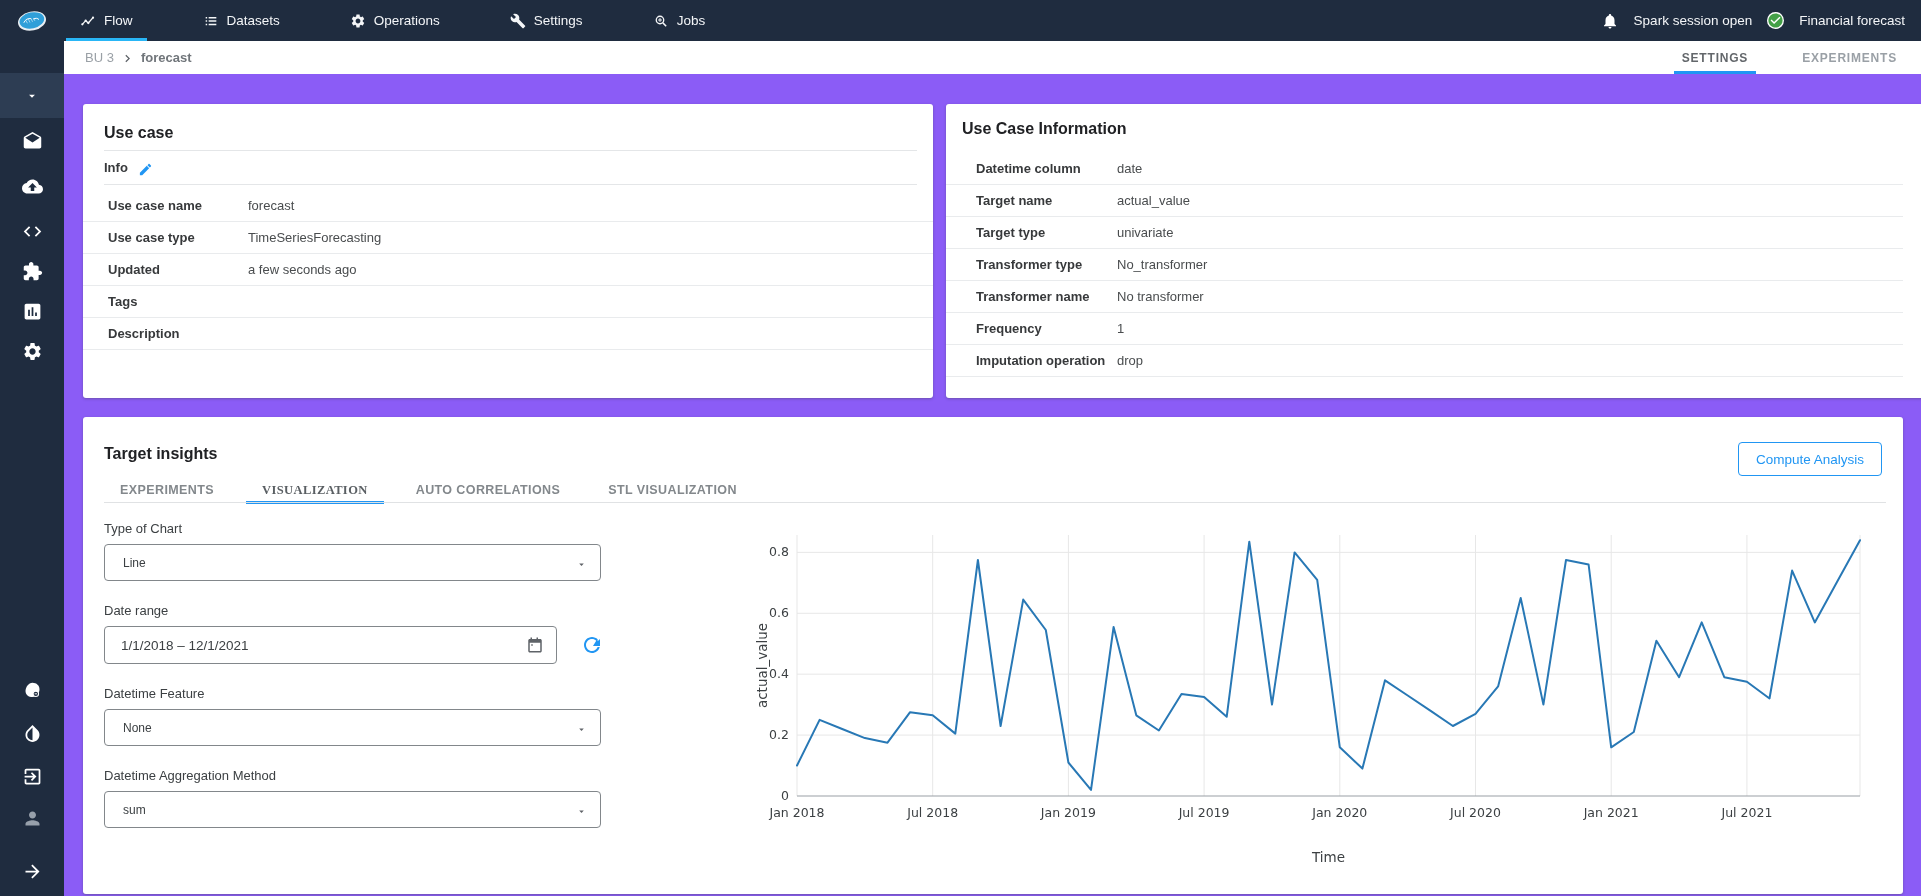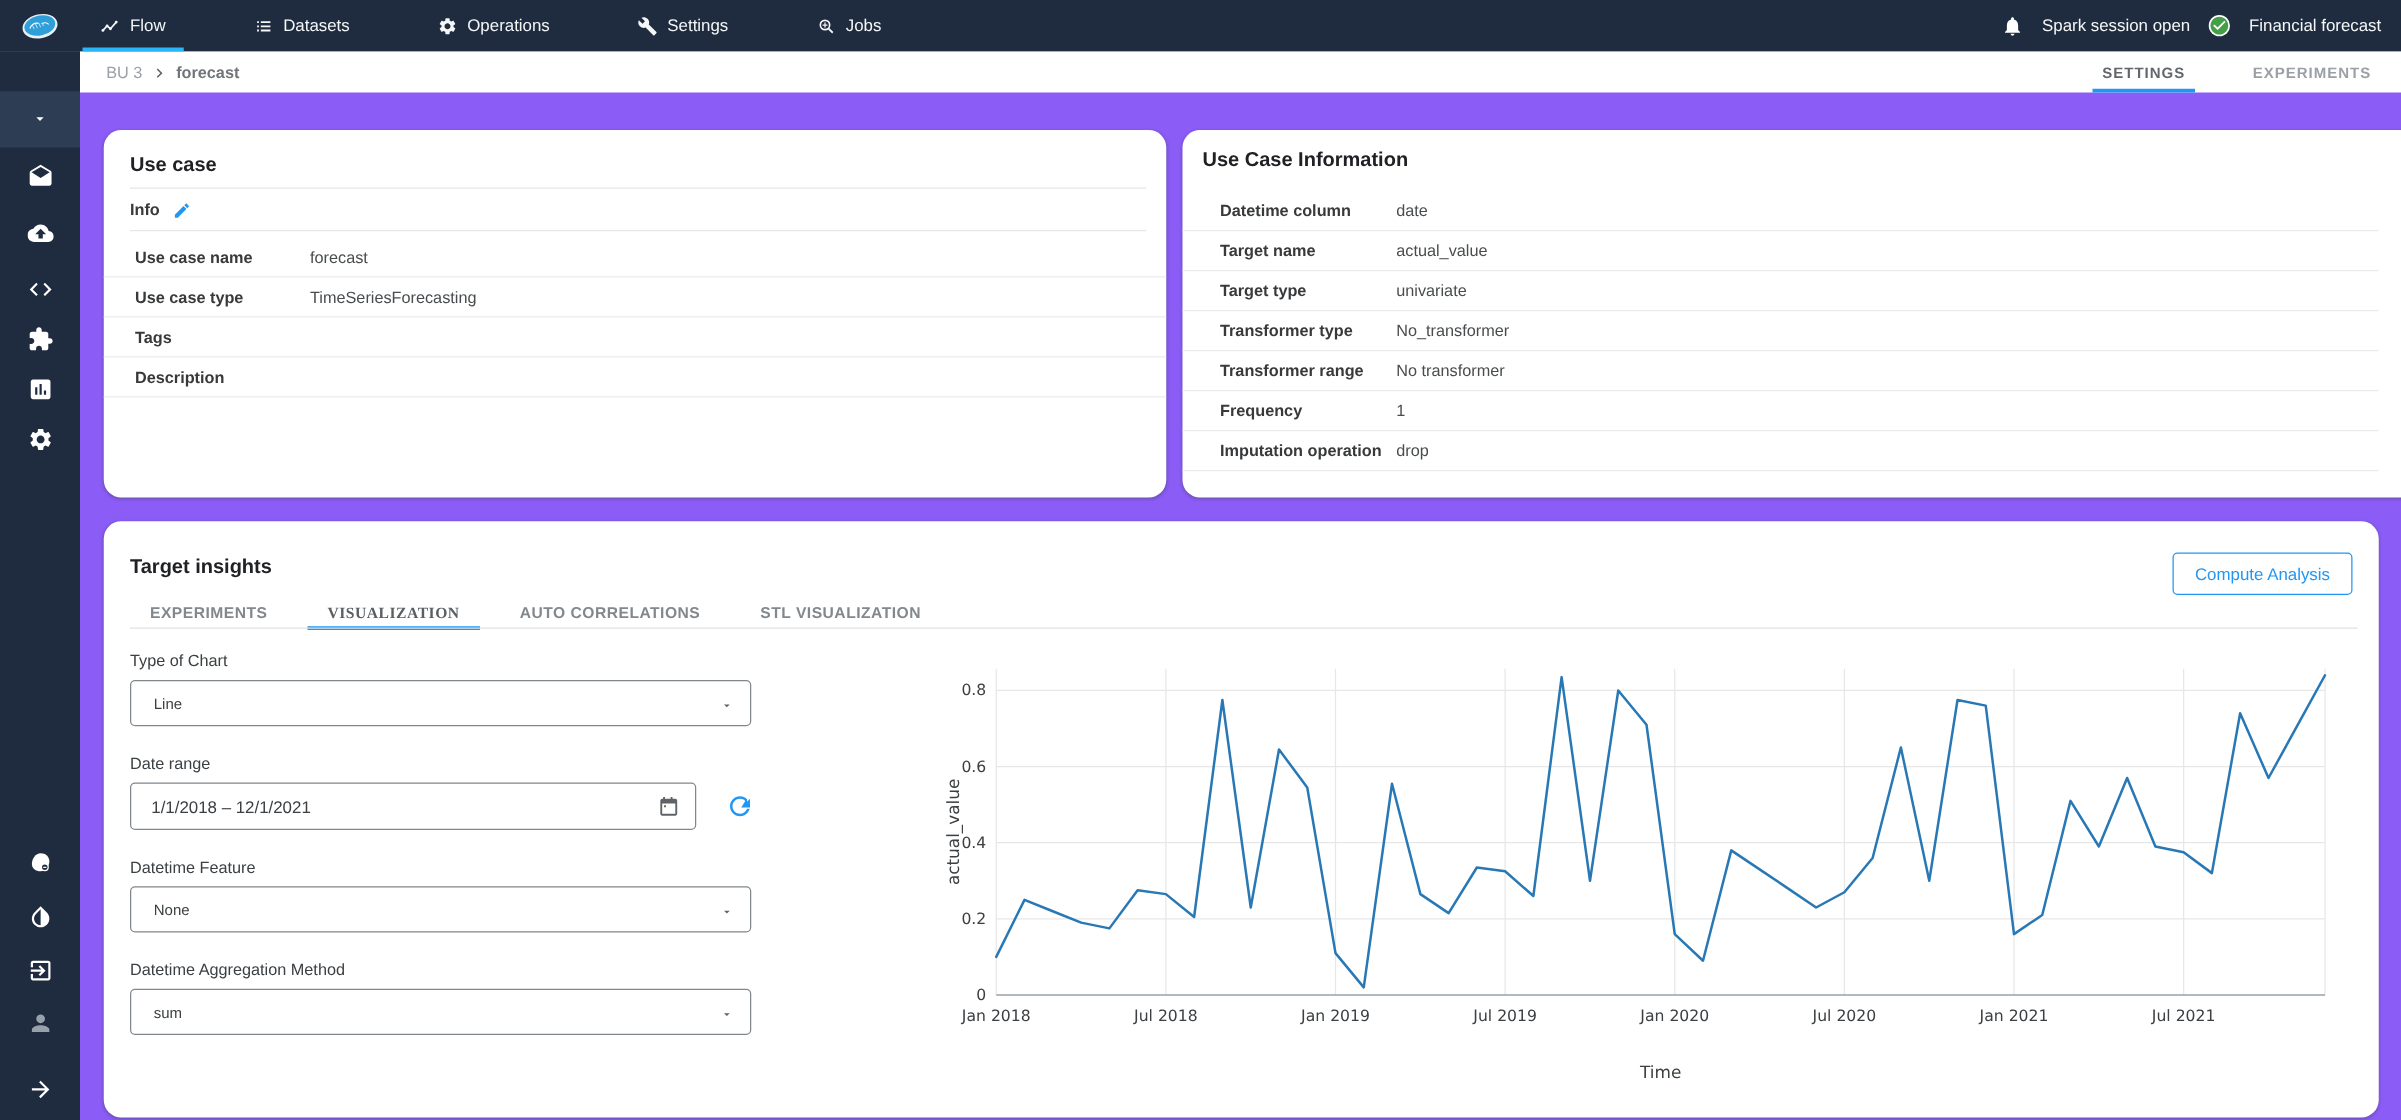--- a/index.html
+++ b/index.html
@@ -55,21 +55,21 @@
   #page-tabs { margin-left:auto; display:flex; align-items:stretch; gap:46px; padding-right:20px; height:100%; }
   .page-tab {
     position:relative; display:flex; align-items:center; font-size:12px; letter-spacing:.8px;
     color:#9aa0a6; font-weight:bold; cursor:pointer; padding:0 4px;
   }
   .page-tab.active { color:#63676b; }
   .page-tab.active::after { content:""; position:absolute; left:-4px; right:-4px; bottom:0; height:3px; background:#2196f3; }
 
   
   .card {
-    position:absolute; background:#fff; border-radius:14px;
+    position:absolute; background:#fff; border-radius:3px;
     box-shadow:0 1px 3px rgba(60,64,67,.28), 0 1px 2px rgba(60,64,67,.12);
   }
   #card-usecase   { left:83px;  top:104px; width:850px;  height:294px; }
   #card-ucinfo    { left:946px; top:104px; width:1144px;  height:294px; }
   #card-insights  { left:83px;  top:417px; width:1820px; height:477px; }
 
   .card-title { font-size:16px; font-weight:bold; color:#202124; }
   #card-usecase .card-title { position:absolute; left:21px; top:20px; }
   #card-ucinfo  .card-title { position:absolute; left:16px; top:16px; }
 
@@ -286,20 +286,24 @@
     <div id="uc-rows" class="info-table">
         <div class="info-row">
           <span class="rlabel">Use case name</span>
           <span class="rvalue">forecast</span>
         </div>
         <div class="info-row">
           <span class="rlabel">Use case type</span>
           <span class="rvalue">TimeSeriesForecasting</span>
         </div>
         <div class="info-row">
+          <span class="rlabel">Updated</span>
+          <span class="rvalue">a few seconds ago</span>
+        </div>
+        <div class="info-row">
           <span class="rlabel">Tags</span>
           <span class="rvalue"></span>
         </div>
         <div class="info-row">
           <span class="rlabel">Description</span>
           <span class="rvalue"></span>
         </div>
       </div>
   </div>
 
@@ -316,21 +320,21 @@
         </div>
         <div class="info-row">
           <span class="rlabel">Target type</span>
           <span class="rvalue">univariate</span>
         </div>
         <div class="info-row">
           <span class="rlabel">Transformer type</span>
           <span class="rvalue">No_transformer</span>
         </div>
         <div class="info-row">
-          <span class="rlabel">Transformer range</span>
+          <span class="rlabel">Transformer name</span>
           <span class="rvalue">No transformer</span>
         </div>
         <div class="info-row">
           <span class="rlabel">Frequency</span>
           <span class="rvalue">1</span>
         </div>
         <div class="info-row">
           <span class="rlabel">Imputation operation</span>
           <span class="rvalue">drop</span>
         </div>

